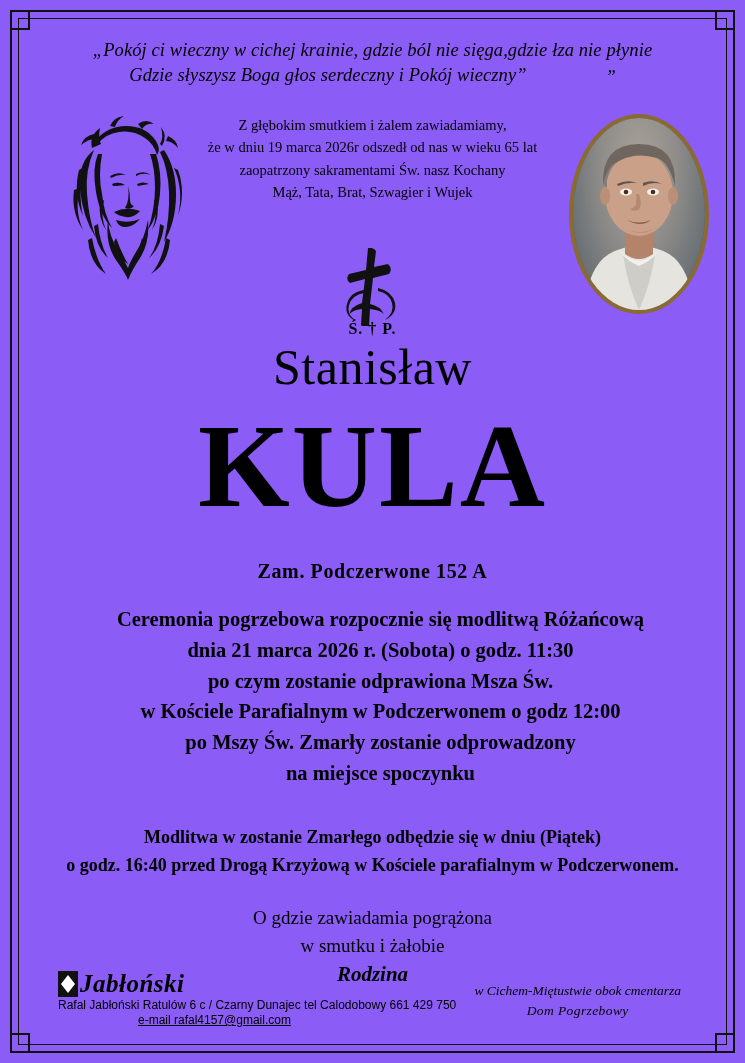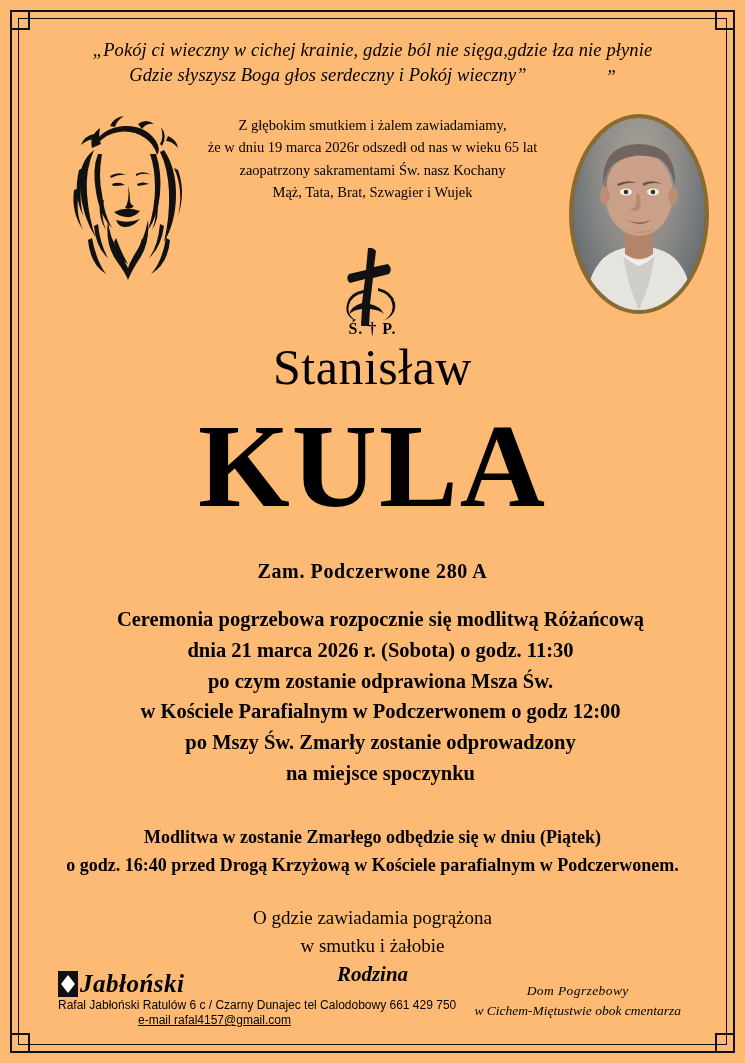--- a/index.html
+++ b/index.html
@@ -12,21 +12,21 @@
     height: 1063px;
     font-family: "Liberation Serif", serif;
     color: #000000;
     position: relative;
     overflow: hidden;
   }
 
   #page {
     position: absolute;
     inset: 0;
-    background: #fdba74;
+    background: #8b5cf6;
     padding-left: 39px;
   }
 
   
   .frame-outer {
     position: absolute;
     left: 10px;
     top: 10px;
     right: 10px;
     bottom: 10px;
@@ -399,21 +399,21 @@
           <path d="M50 0 q5 -1 8 3 l-2 16 l14 -3 q5 5 1 10 l-16 4 l-3 26 q10 2 14 10 q-4 -4 -14 -5 l-1 18 q-5 2 -8 -2 l1 -16 q-10 1 -13 6 q2 -9 13 -12 l3 -24 l-15 4 q-5 -4 -1 -9 l17 -4z"></path>
           <path d="M46 42 q-14 2 -17 14 q-3 12 9 17 q-10 -7 -7 -16 q3 -10 15 -12z"></path>
           <path d="M60 40 q14 3 17 15 q2 11 -10 17 q10 -8 7 -17 q-3 -10 -14 -12z"></path>
         </g>
       </svg>
       <div class="sp-label">Ś. † P.</div>
     </div>
 
     <div class="firstname">Stanisław</div>
     <div class="lastname">KULA</div>
-    <div class="address">Zam. Podczerwone 280 A</div>
+    <div class="address">Zam. Podczerwone 152 A</div>
 
     <div class="ceremony">
       <span class="cl">Ceremonia pogrzebowa rozpocznie się modlitwą Różańcową</span>
       <span class="cl">dnia 21 marca 2026 r. (Sobota) o godz. 11:30</span>
       <span class="cl">po czym zostanie odprawiona Msza Św.</span>
       <span class="cl">w Kościele Parafialnym w Podczerwonem o godz 12:00</span>
       <span class="cl">po  Mszy Św. Zmarły zostanie odprowadzony</span>
       <span class="cl">na miejsce spoczynku</span>
     </div>
 
@@ -434,19 +434,19 @@
           <svg viewBox="0 0 20 26" width="20" height="26" xmlns="http://www.w3.org/2000/svg">
             <rect x="0" y="0" width="20" height="26" fill="#111111"></rect>
             <path d="M10 4 l7 9 l-7 9 l-7 -9z" fill="#ffffff"></path>
           </svg>
         </div>
         <div class="logo-name">Jabłoński</div>
         <div class="logo-addr">Rafal Jabłoński Ratulów 6 c / Czarny Dunajec  tel Calodobowy 661 429 750</div>
         <div class="logo-mail">e-mail  rafal4157@gmail.com</div>
       </div>
       <div class="footer-right">
+        <span class="frl">w Cichem-Miętustwie obok cmentarza</span>
         <span class="frl frl-1">Dom   Pogrzebowy</span>
-        <span class="frl">w Cichem-Miętustwie obok cmentarza</span>
       </div>
     </div>
 
   </div>
 </div>
 
 </body></html>

